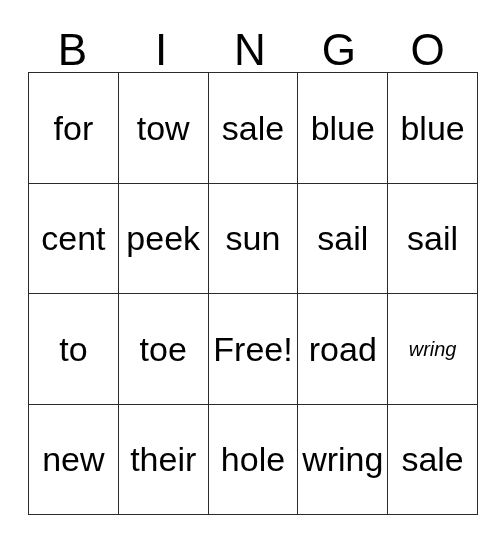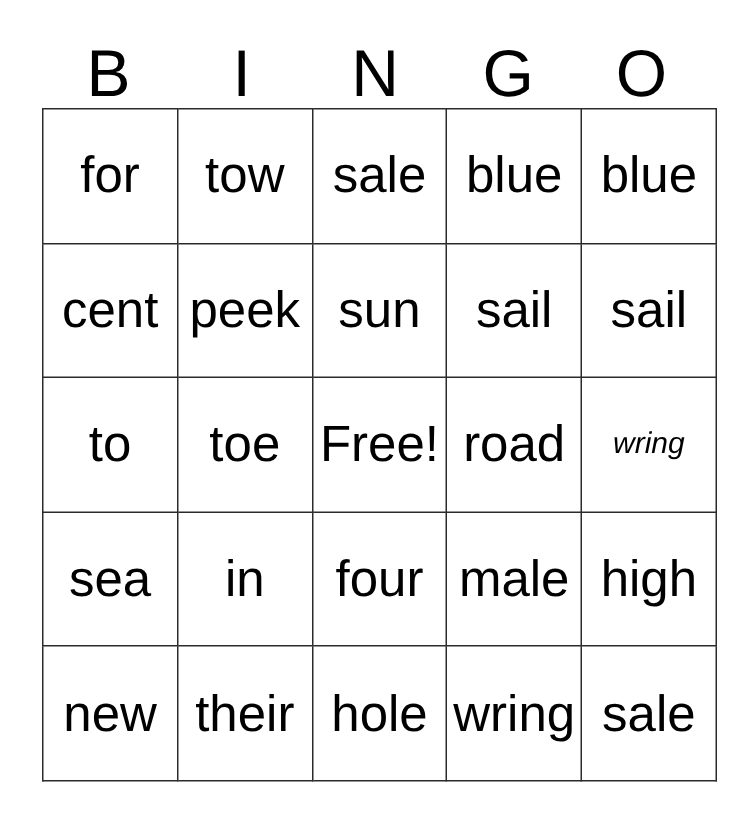--- a/index.html
+++ b/index.html
@@ -137,37 +137,20 @@
           </td>
         <td>
             <span class="cell-text">road</span>
           </td>
         <td class="shrink">
             <span class="cell-text">wring</span>
           </td>
       </tr>
       <tr>
         <td>
-            <span class="cell-text">sea</span>
-          </td>
-        <td>
-            <span class="cell-text">in</span>
-          </td>
-        <td>
-            <span class="cell-text">four</span>
-          </td>
-        <td>
-            <span class="cell-text">male</span>
-          </td>
-        <td>
-            <span class="cell-text">high</span>
-          </td>
-      </tr>
-      <tr>
-        <td>
             <span class="cell-text">new</span>
           </td>
         <td>
             <span class="cell-text">their</span>
           </td>
         <td>
             <span class="cell-text">hole</span>
           </td>
         <td>
             <span class="cell-text">wring</span>

